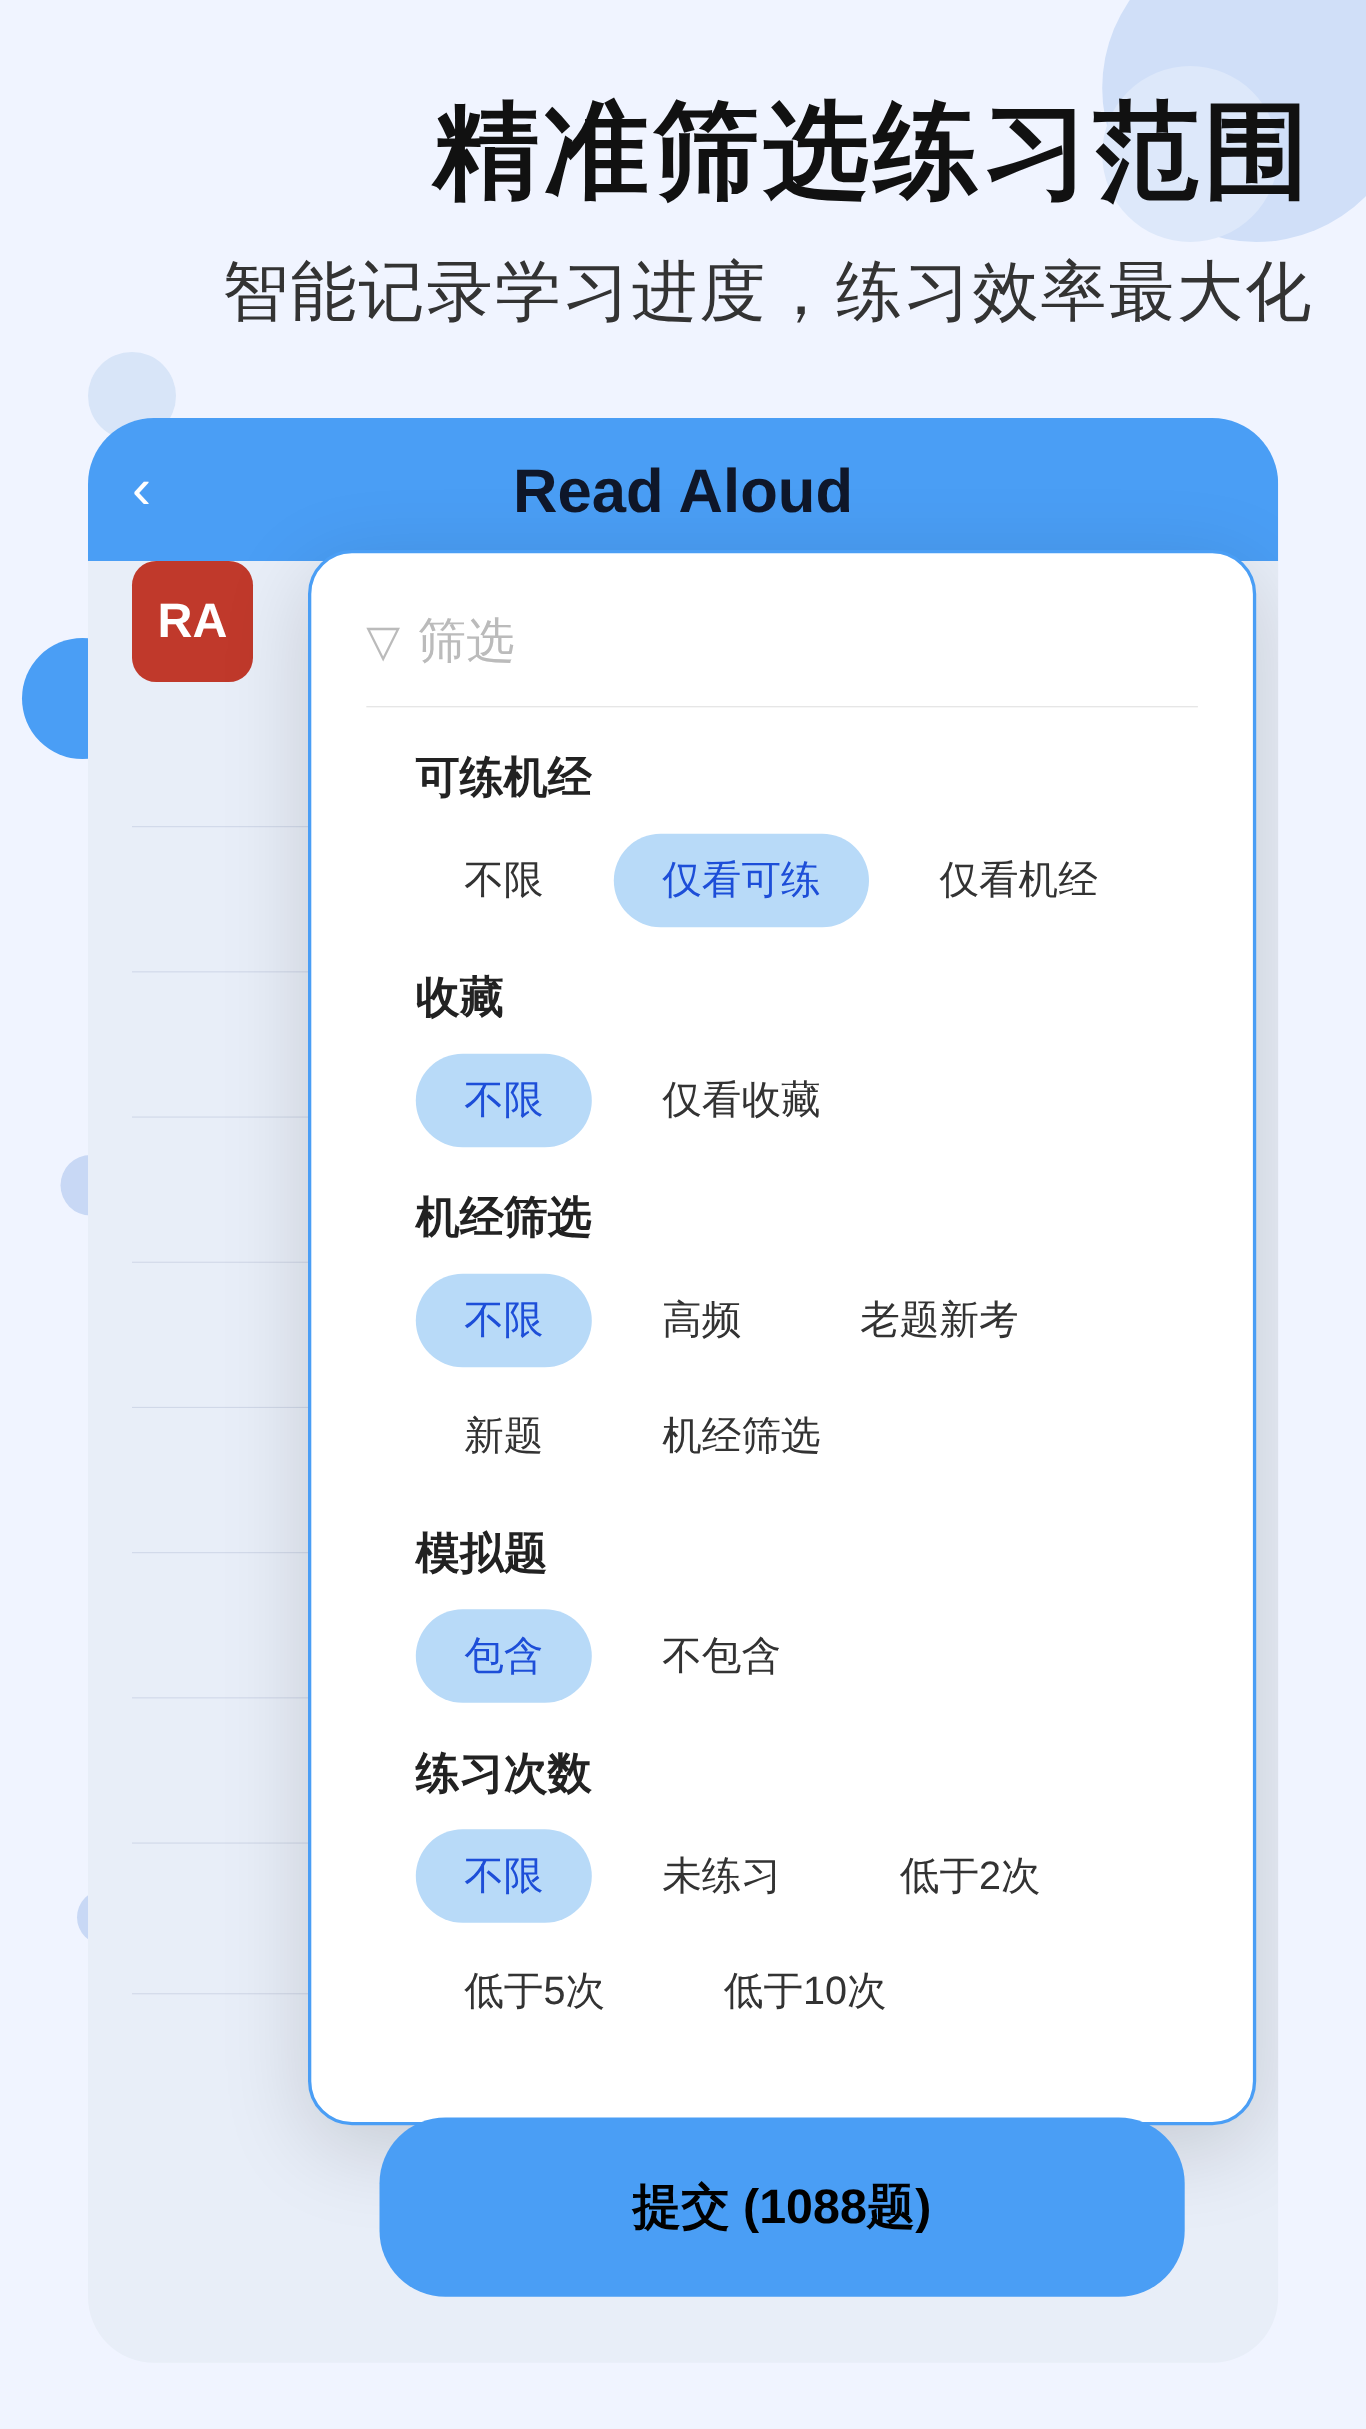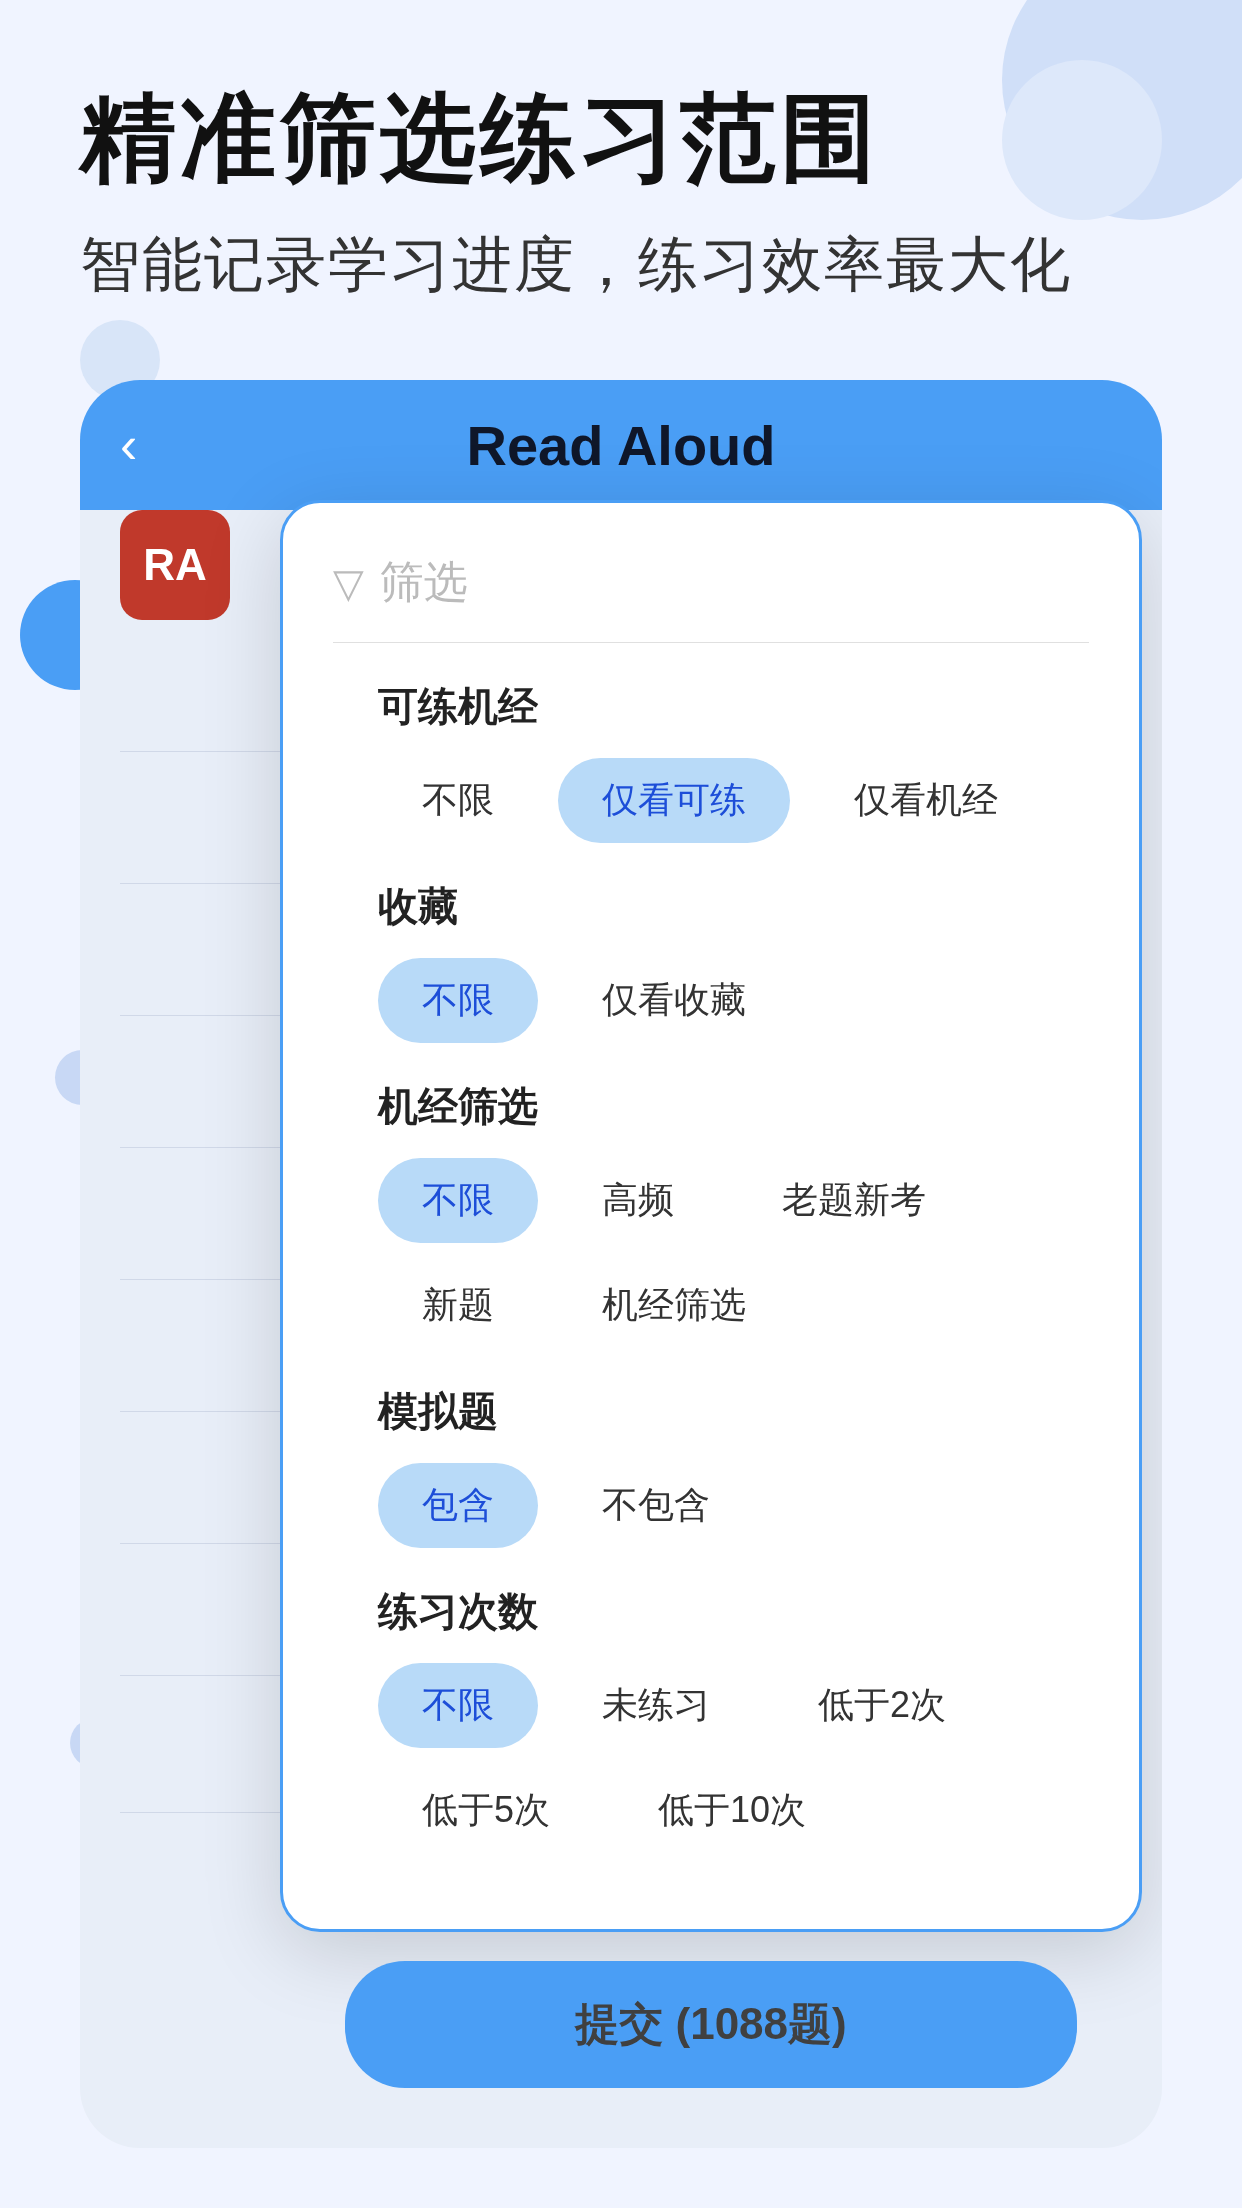--- a/index.html
+++ b/index.html
@@ -47,22 +47,22 @@
       width: 50px; height: 50px;
       bottom: 440px; left: 70px;
       background: #c8d8f5;
     }
 
     
     .top-section {
       position: absolute;
       top: 80px;
       left: 0; right: 0;
-      text-align: left;
-      padding: 0 80px;
+      text-align: right;
+      padding: 0 48px;
     }
     .main-title {
       font-size: 96px;
       font-weight: 900;
       color: #111;
       line-height: 1.2;
       letter-spacing: 4px;
     }
     .sub-title {
       font-size: 60px;
@@ -224,24 +224,24 @@
       position: absolute;
       bottom: 60px;
       left: 200px;
       right: 20px;
       display: flex;
       justify-content: center;
       z-index: 10;
     }
     .submit-btn button {
       background: #4a9ef5;
-      color: #404040;
+      color: #000000;
       border: none;
       border-radius: 60px;
-      padding: 34px 120px;
+      padding: 52px 120px;
       font-size: 44px;
       font-weight: 600;
       font-family: inherit;
       cursor: pointer;
       width: 85%;
     }
   </style>
 </head>
 <body>
 

